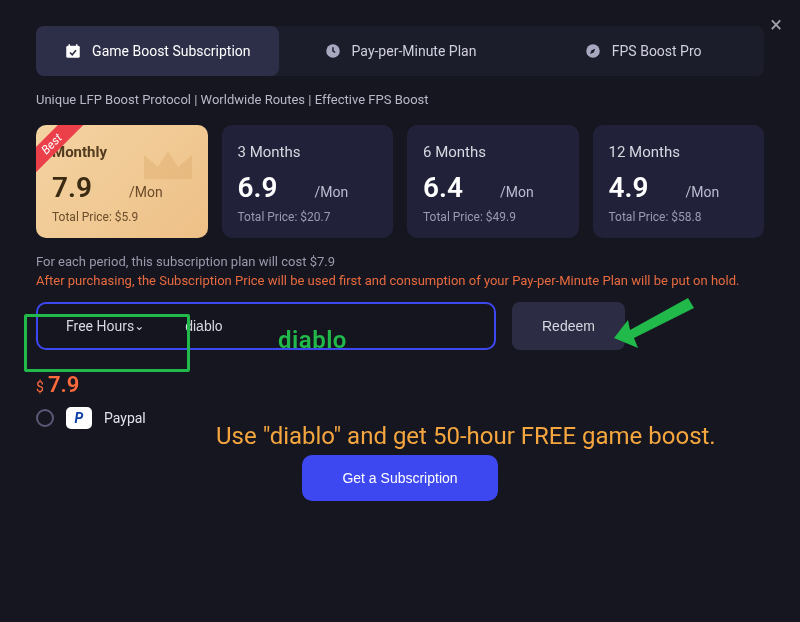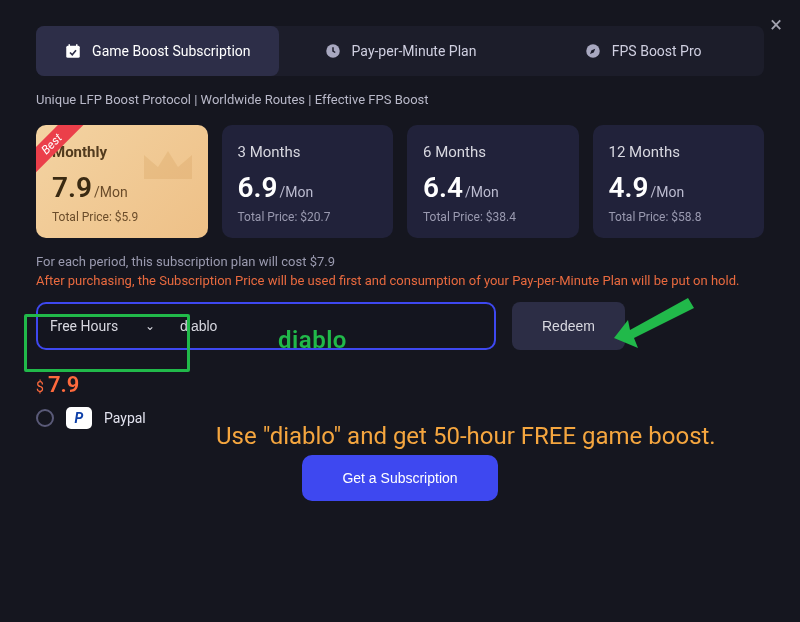--- a/index.html
+++ b/index.html
@@ -48,40 +48,40 @@
     .card.selected .total { color: #6a4c2a; }
     .ribbon {
       position: absolute; top: 10px; left: -24px;
       background: #eb3f4a; color: #fff; font-size: 12px; font-style: italic;
       padding: 2px 28px; transform: rotate(-45deg);
     }
     .plan-title { font-size: 15px; color: #d8d8e0; margin-bottom: 10px; margin-top: 2px;}
     .price-row { display: flex; align-items: baseline; gap: 2px; }
     .price-big { font-size: 28px; font-weight: 600; color: #fff; }
     .card.selected .price-big { color: #3a2a12; }
-    .price-unit { font-size: 14px; color: #bcbcd0; }
+    .price-unit { font-size: 14px; color: #bcbcd0; margin-left: 35px; }
     .card.selected .price-unit { color: #6a4c2a; }
     .total { font-size: 12px; color: #9a9ab0; margin-top: 6px; }
 
     .note { font-size: 13px; color: #9a9aaf; margin-top: 16px; }
     .warn { font-size: 13px; color: #e96a3f; margin-top: 4px; }
 
     .redeem-row {
       display: flex; align-items: stretch; gap: 16px; margin-top: 14px;
       position: relative;
     }
     .code-wrap {
       flex: 1; display: flex; align-items: center;
       border: 2px solid #3e48f0; border-radius: 10px;
       background: #14151f; height: 48px; overflow: hidden;
       max-width: 460px;
     }
     .code-type {
       display: flex; align-items: center; justify-content: space-between;
-      padding: 0 12px; min-width: 130px; height: 100%;
+      padding: 0 28px; min-width: 130px; height: 100%;
       border-right: 1px solid transparent;
       color: #d8d8e0; font-size: 14px; cursor: pointer;
     }
     .chev { font-size: 12px; color: #d8d8e0; }
     .code-input {
       flex: 1; background: transparent; border: none; outline: none;
       color: #d8d8e0; font-size: 14px; padding: 0 12px; height: 100%;
     }
     .redeem-btn {
       background: #2c2d45; border: none; color: #d8d8e0;
@@ -205,21 +205,21 @@
         <span class="price-unit">/Mon</span>
       </div>
       <div class="total">Total Price: $20.7</div>
     </div>
     <div class="card">
       <div class="plan-title">6 Months</div>
       <div class="price-row">
         <span class="price-big">6.4</span>
         <span class="price-unit">/Mon</span>
       </div>
-      <div class="total">Total Price: $38.4</div>
+      <div class="total">Total Price: $49.9</div>
     </div>
     <div class="card">
       <div class="plan-title">12 Months</div>
       <div class="price-row">
         <span class="price-big">4.9</span>
         <span class="price-unit">/Mon</span>
       </div>
       <div class="total">Total Price: $58.8</div>
     </div>
   </div>

